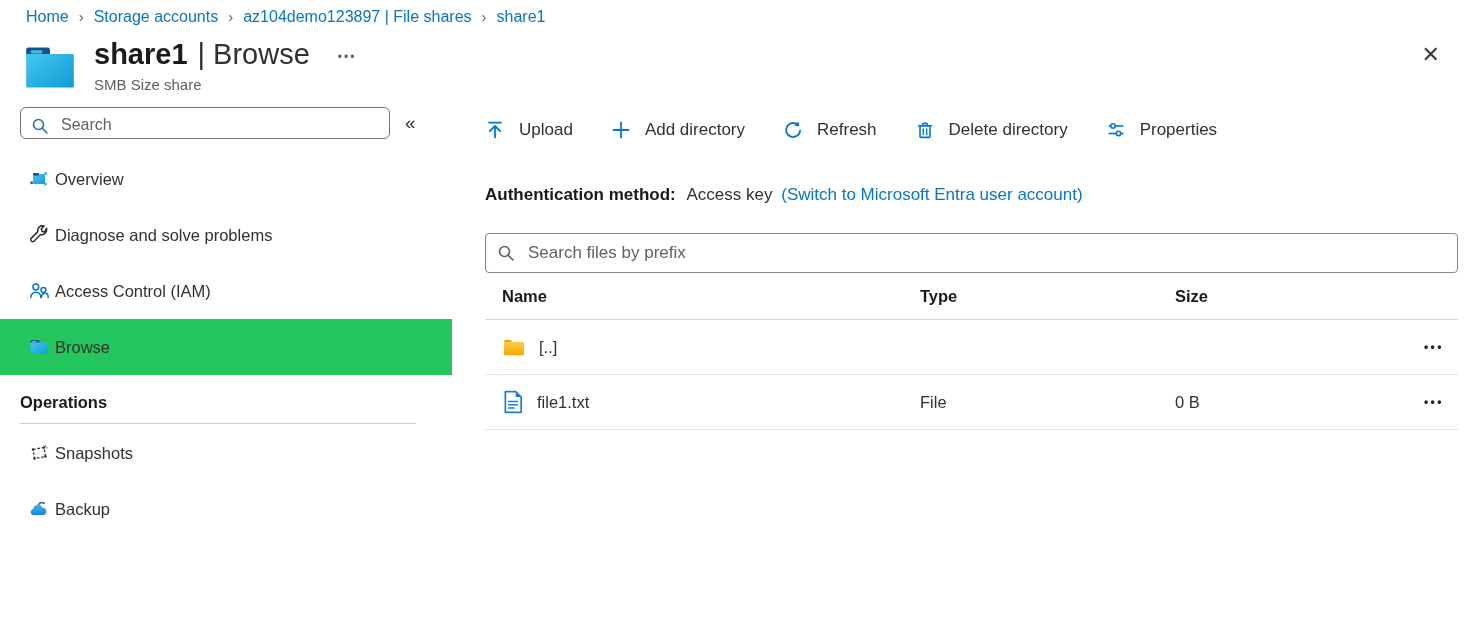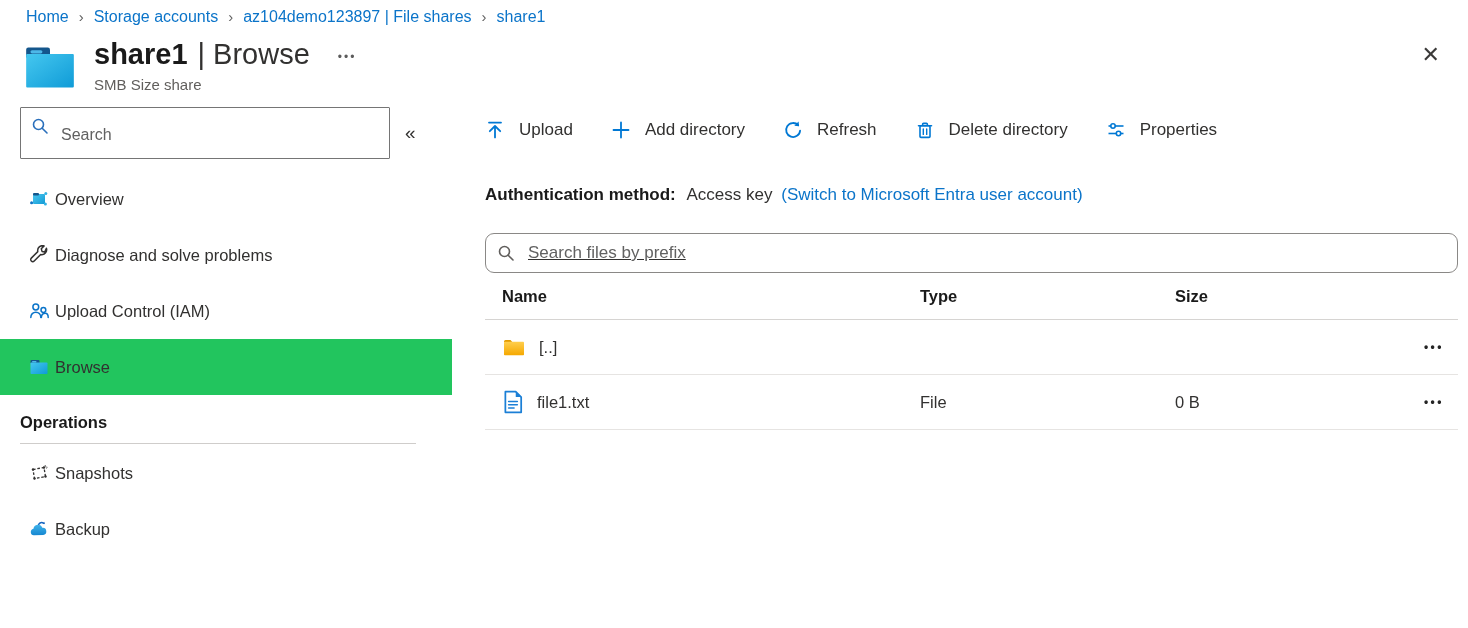--- a/index.html
+++ b/index.html
@@ -20,40 +20,40 @@
   .title-suffix{font-size:29px;font-weight:400;color:#323130;margin-left:10px;}
   .more-dots{margin-left:28px;color:#5c5c5c;font-size:12px;letter-spacing:2px;margin-top:4px;cursor:pointer;}
   .subtitle{font-size:15px;color:#605e5c;margin-top:5px;}
   .close-btn{margin-left:auto;font-size:22px;color:#3b3a39;margin-top:6px;cursor:pointer;line-height:1;}
   
   .content{display:flex;margin-top:14px;}
   .sidebar{width:452px;flex:0 0 452px;}
   .side-search-row{display:flex;align-items:center;margin-left:20px;}
   .search-wrap{position:relative;width:370px;}
   .search-wrap .mag{position:absolute;left:11px;top:10px;}
-  input.side-search{width:100%;box-sizing:border-box;height:52px;border:1px solid #757575;border-radius:1px;padding:4px 8px 0 40px;font-size:16px;color:#323130;outline:none;}
+  input.side-search{width:100%;box-sizing:border-box;height:32px;border:1px solid #757575;border-radius:6px;padding:4px 8px 0 40px;font-size:16px;color:#323130;outline:none;}
   input::placeholder{color:#616161;opacity:1;}
   .collapse-btn{margin-left:15px;font-size:19px;color:#323130;cursor:pointer;user-select:none;}
   .nav{margin-top:12px;}
   .nav-item{height:56px;display:flex;align-items:center;padding-left:29px;gap:6px;font-size:16.5px;cursor:pointer;}
   .nav-item.selected{background:#22c55e;}
   .icon20{width:20px;height:20px;flex:none;}
   .section-title{font-size:16.5px;font-weight:700;color:#1a1a1a;margin:18px 0 0 20px;}
   .section-divider{border:none;border-top:1px solid #cfcdcb;margin:11px 36px 1px 20px;}
   
   .main{flex:1;padding:0 10px 0 33px;min-width:0;}
   .toolbar{display:flex;align-items:center;gap:38px;height:46px;}
   .tb-item{display:flex;align-items:center;gap:14px;font-size:17px;color:#323130;cursor:pointer;white-space:nowrap;}
   .auth-line{margin-top:32px;font-size:17px;}
   .auth-label{font-weight:700;color:#1a1a1a;}
   .auth-value{margin-left:6px;}
   .auth-link{color:#0b74c9;margin-left:4px;cursor:pointer;text-decoration:none;}
   .files-search{position:relative;margin-top:28px;}
   .files-search .mag{position:absolute;left:12px;top:11px;}
-  input.files-input{width:100%;box-sizing:border-box;height:40px;border:1px solid #8a8886;border-radius:9px;padding:0 10px 0 42px;font-size:17px;color:#323130;outline:none;text-decoration:underline;}
+  input.files-input{width:100%;box-sizing:border-box;height:40px;border:1px solid #8a8886;border-radius:4px;padding:0 10px 0 42px;font-size:17px;color:#323130;outline:none;}
   
   .grid{display:grid;grid-template-columns:435px 255px 235px 1fr;align-items:center;}
   .thead{height:46px;font-weight:700;font-size:16.5px;color:#1a1a1a;border-bottom:1px solid #d6d4d2;}
   .th-name{padding-left:17px;}
   .trow{height:54px;border-bottom:1px solid #e6e4e2;font-size:16.5px;cursor:pointer;}
   .name-cell{display:flex;align-items:center;gap:13px;padding-left:17px;}
   .menu-dots{text-align:right;padding-right:14px;font-size:12px;letter-spacing:2.5px;color:#242424;font-weight:bold;cursor:pointer;}
 </style>
 </head>
 <body>
@@ -130,21 +130,21 @@
         <span>Diagnose and solve problems</span>
       </div>
 
       <div class="nav-item">
         <svg class="icon20" viewBox="0 0 20 20">
           <circle cx="6.8" cy="6" r="2.9" fill="none" stroke="#0b74c9" stroke-width="1.5"></circle>
           <path d="M1.8 16.5 c0-3.3 2.2-5.3 5-5.3 s5 2 5 5.3" fill="none" stroke="#0b74c9" stroke-width="1.5" stroke-linecap="round"></path>
           <circle cx="14.4" cy="9" r="2.4" fill="none" stroke="#0b74c9" stroke-width="1.5"></circle>
           <path d="M12.4 16.5 c0-2.7 1.8-4.3 3.9-4.3 s2.9 1.2 2.9 4.3" fill="none" stroke="#0b74c9" stroke-width="1.5" stroke-linecap="round"></path>
         </svg>
-        <span>Upload Control (IAM)</span>
+        <span>Access Control (IAM)</span>
       </div>
 
       <div class="nav-item selected">
         <svg class="icon20" viewBox="0 0 20 20">
           <defs>
               <linearGradient id="brw" x1="0" y1="0" x2="1" y2="1">
             <stop offset="0" stop-color="#45c7ef"></stop>
                 <stop offset="1" stop-color="#0f9bd7"></stop>
               </linearGradient>
             </defs>

